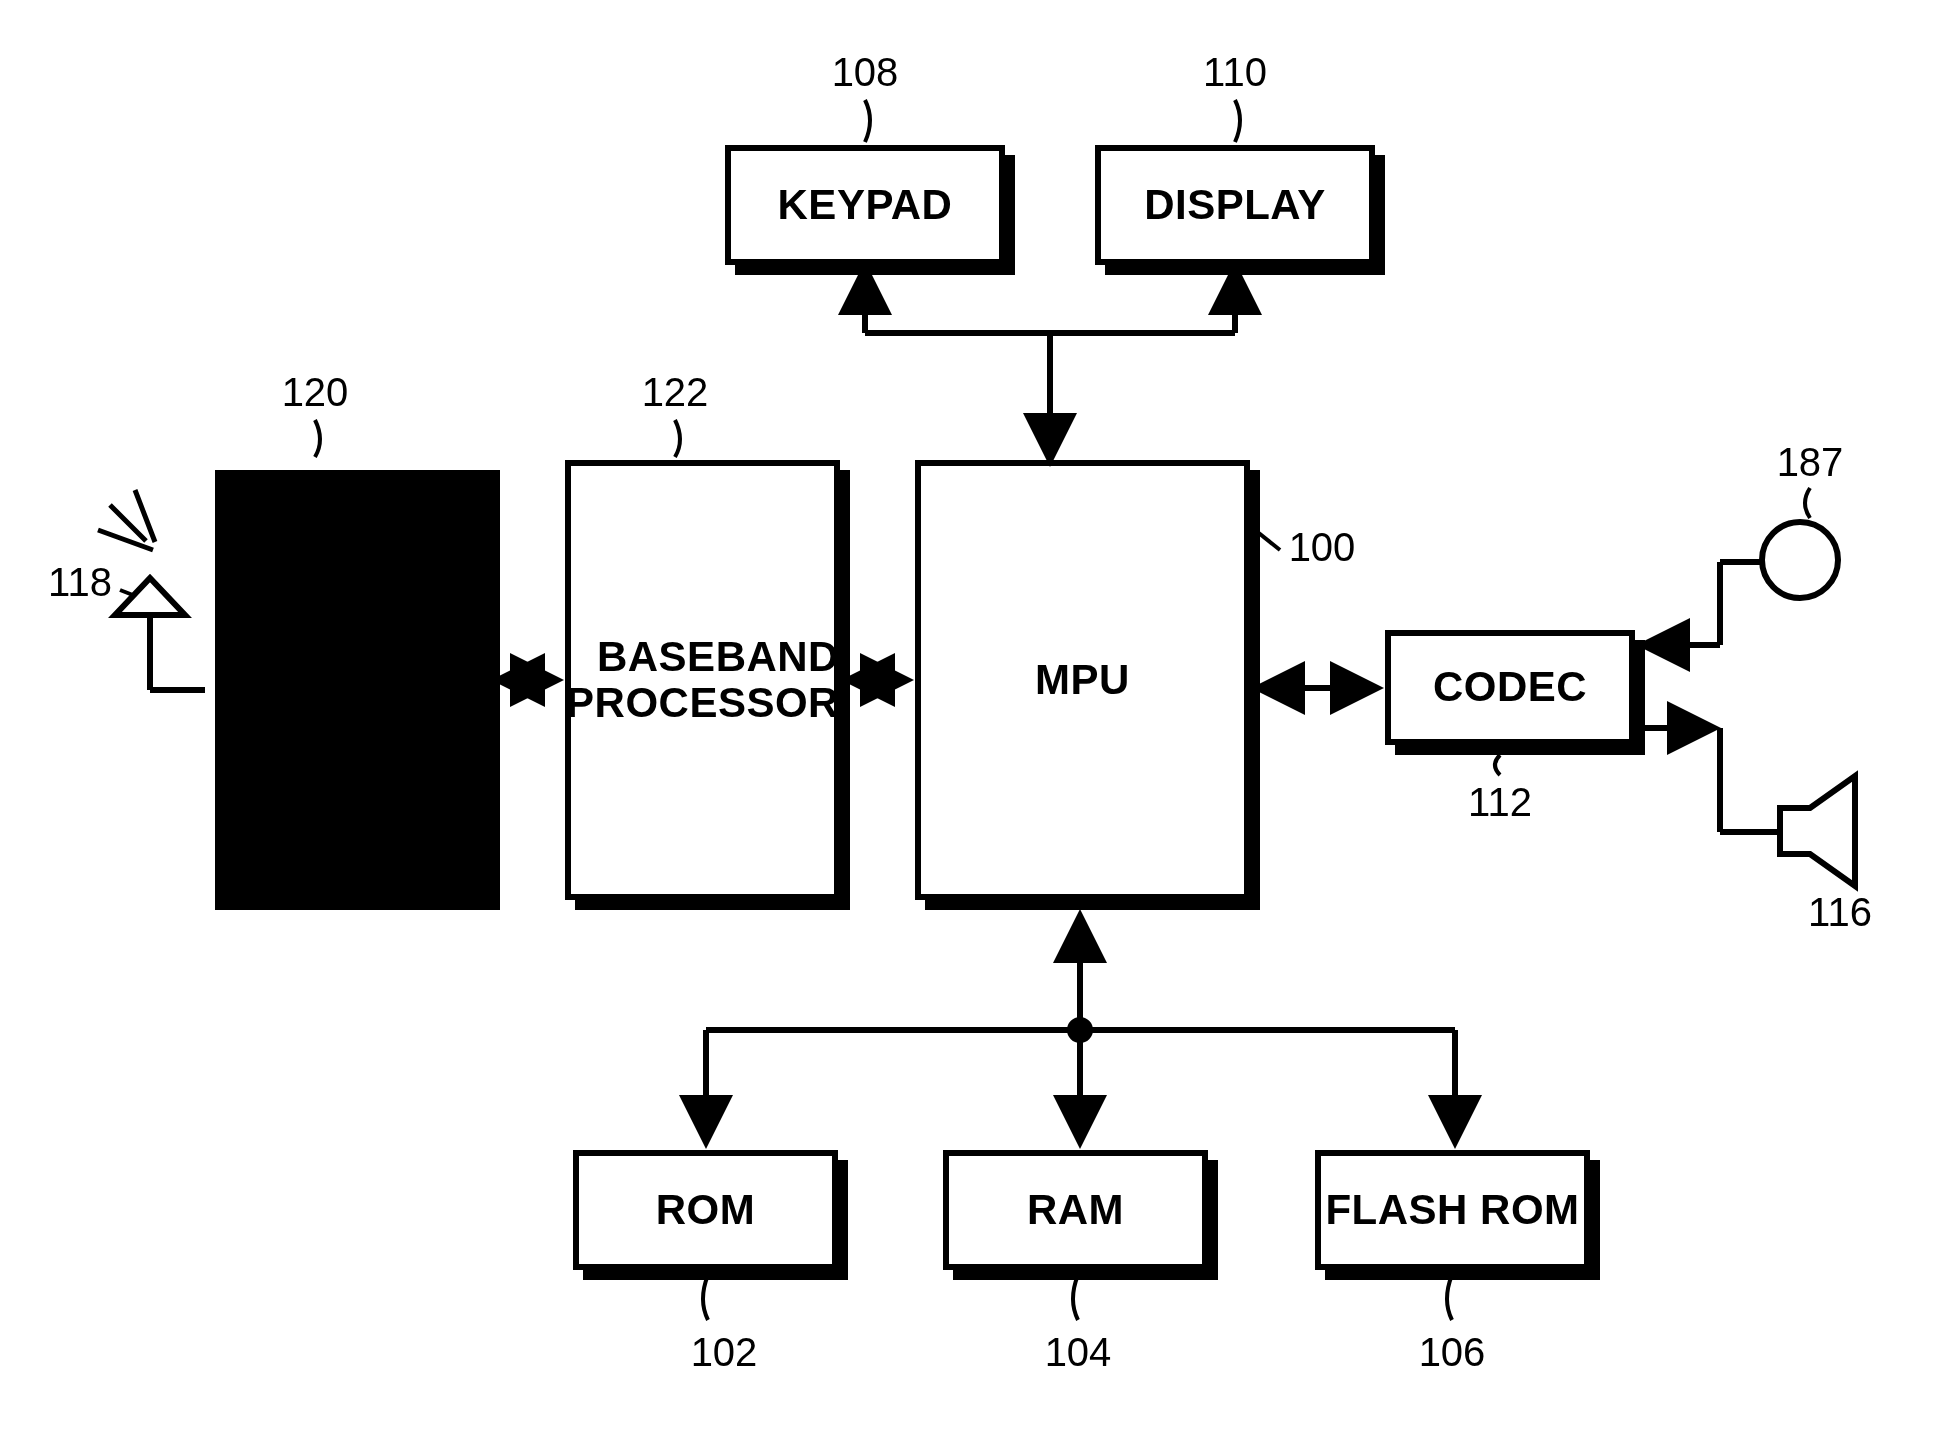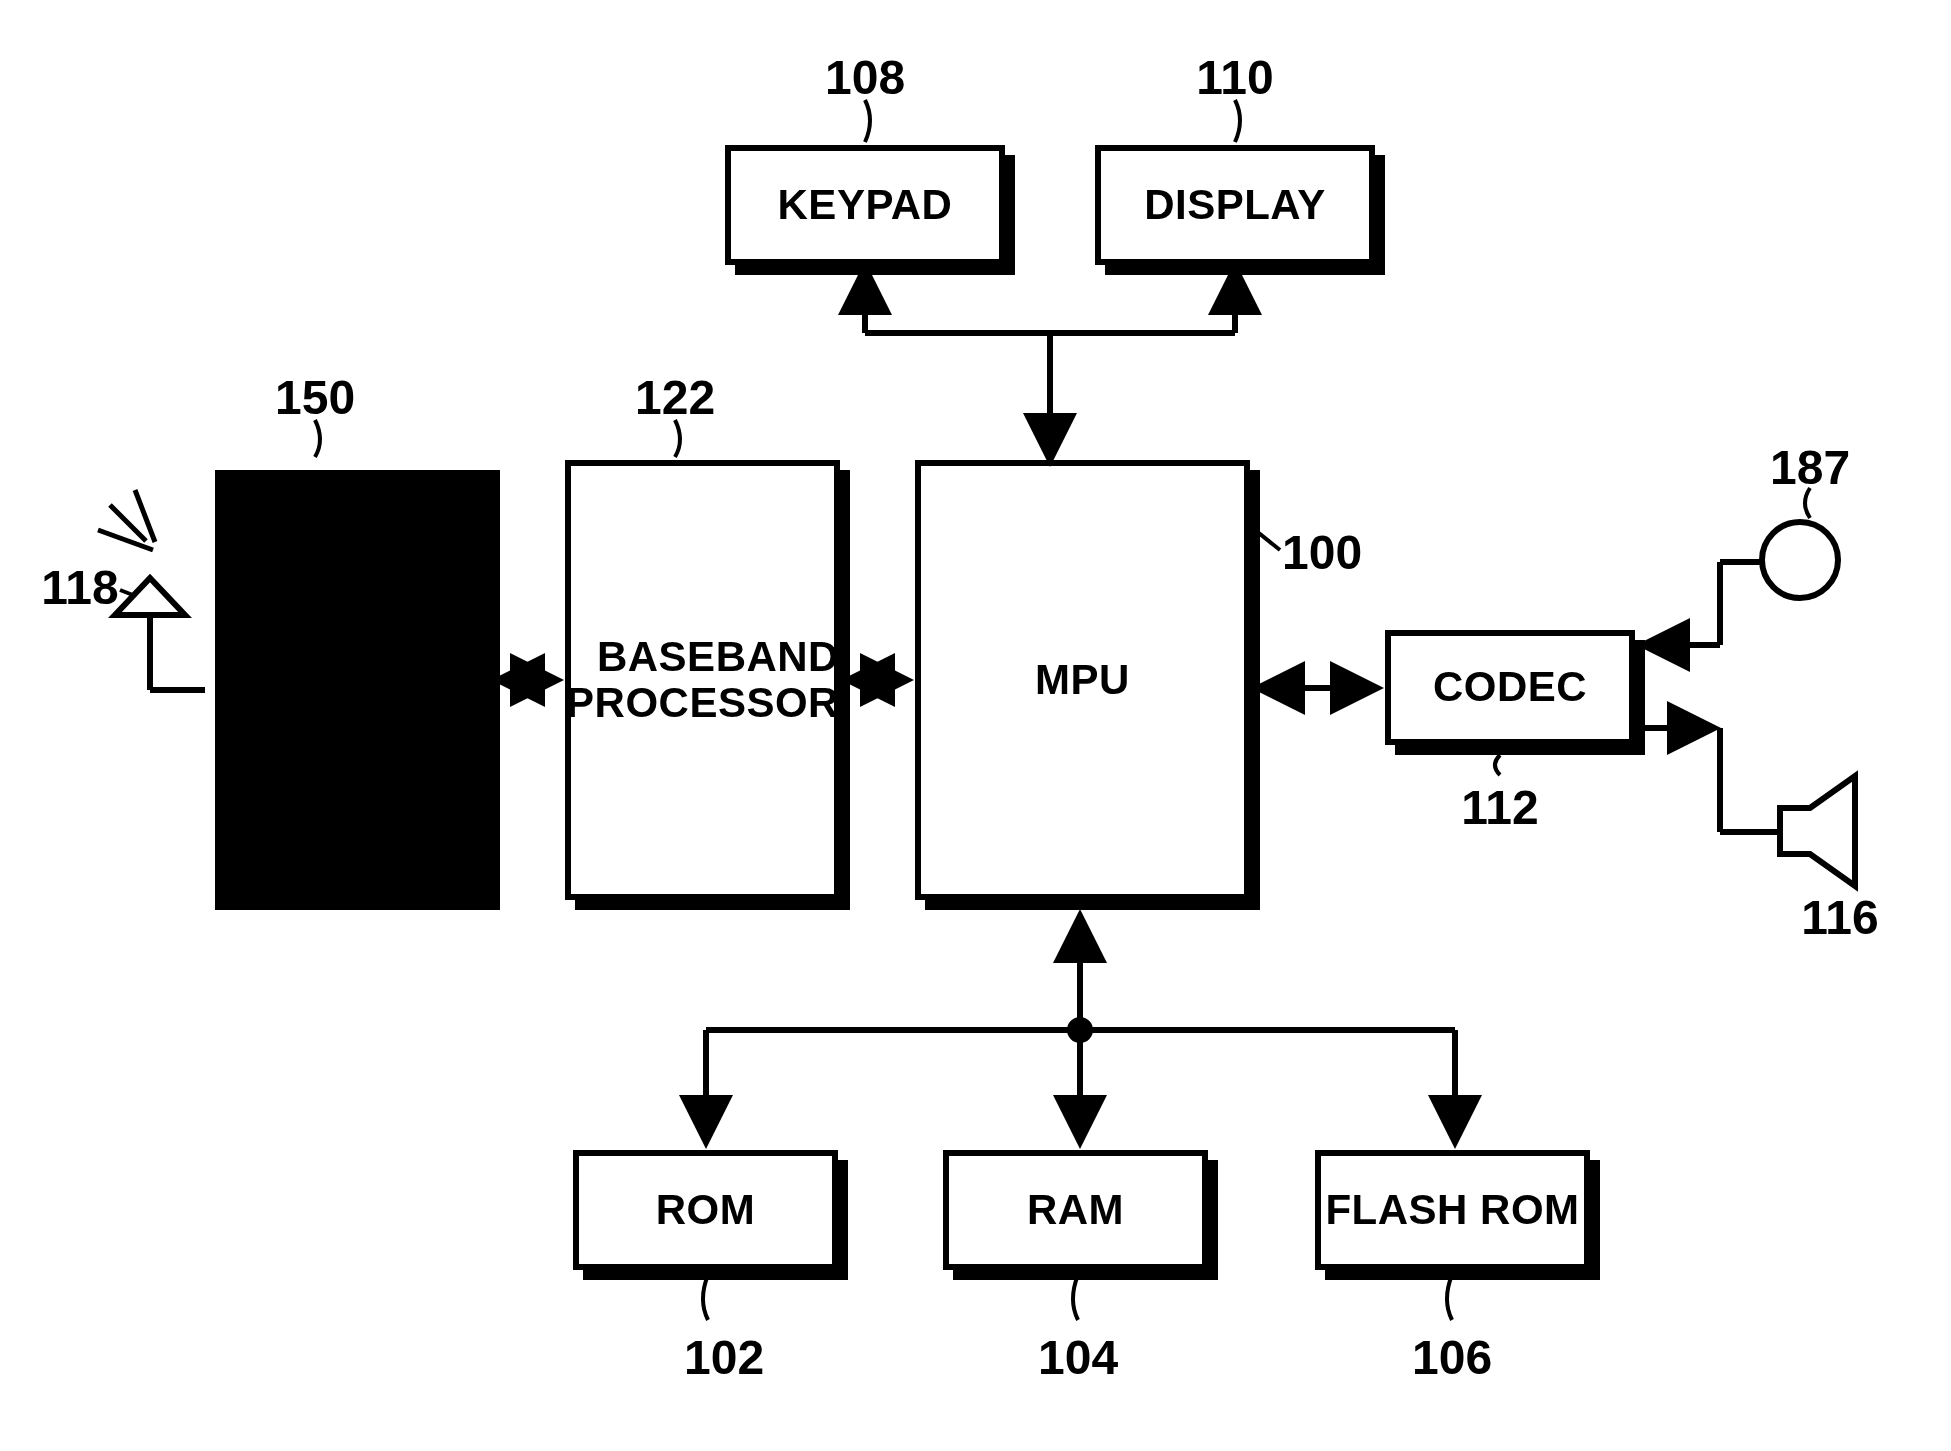--- a/index.html
+++ b/index.html
@@ -26,22 +26,22 @@
     font-weight: 700;
     line-height: 1.1;
     letter-spacing: 0.5px;
   }
   .shadow {
     position: absolute;
     background: #000;
   }
   .ref-label {
     position: absolute;
-    font-size: 48px;
-    font-weight: 700;
+    font-size: 40px;
+    font-weight: 400;
     text-align: center;
   }
   svg.overlay {
     position: absolute;
     left: 0;
     top: 0;
     width: 1951px;
     height: 1451px;
     pointer-events: none;
   }
@@ -57,21 +57,21 @@
   </div>
   <span class="ref-label" style="left:825px; top:50px; width:80px;">108</span>
 
   <div class="shadow" style="left:1105px; top:155px; width:280px; height:120px;"></div>
   <div class="block" style="left:1095px; top:145px; width:280px; height:120px;">
     <span>DISPLAY</span>
   </div>
   <span class="ref-label" style="left:1195px; top:50px; width:80px;">110</span>
 
   <div class="shadow" style="left:215px; top:470px; width:285px; height:440px;"></div>
-  <span class="ref-label" style="left:275px; top:370px; width:80px;">150</span>
+  <span class="ref-label" style="left:275px; top:370px; width:80px;">120</span>
 
   <div class="shadow" style="left:575px; top:470px; width:275px; height:440px;"></div>
   <div class="block" style="left:565px; top:460px; width:275px; height:440px; white-space:pre-line;">
     <span>BASEBAND
 PROCESSOR</span>
   </div>
   <span class="ref-label" style="left:635px; top:370px; width:80px;">122</span>
 
   <div class="shadow" style="left:925px; top:470px; width:335px; height:440px;"></div>
   <div class="block" style="left:915px; top:460px; width:335px; height:440px;">

